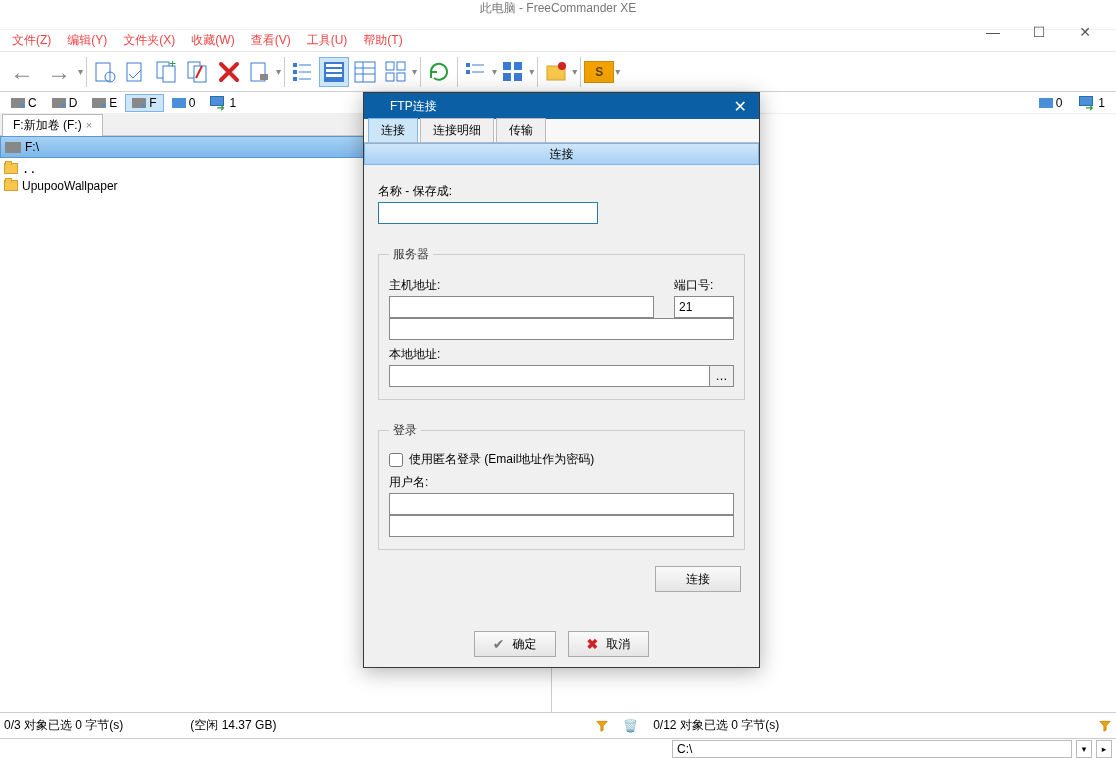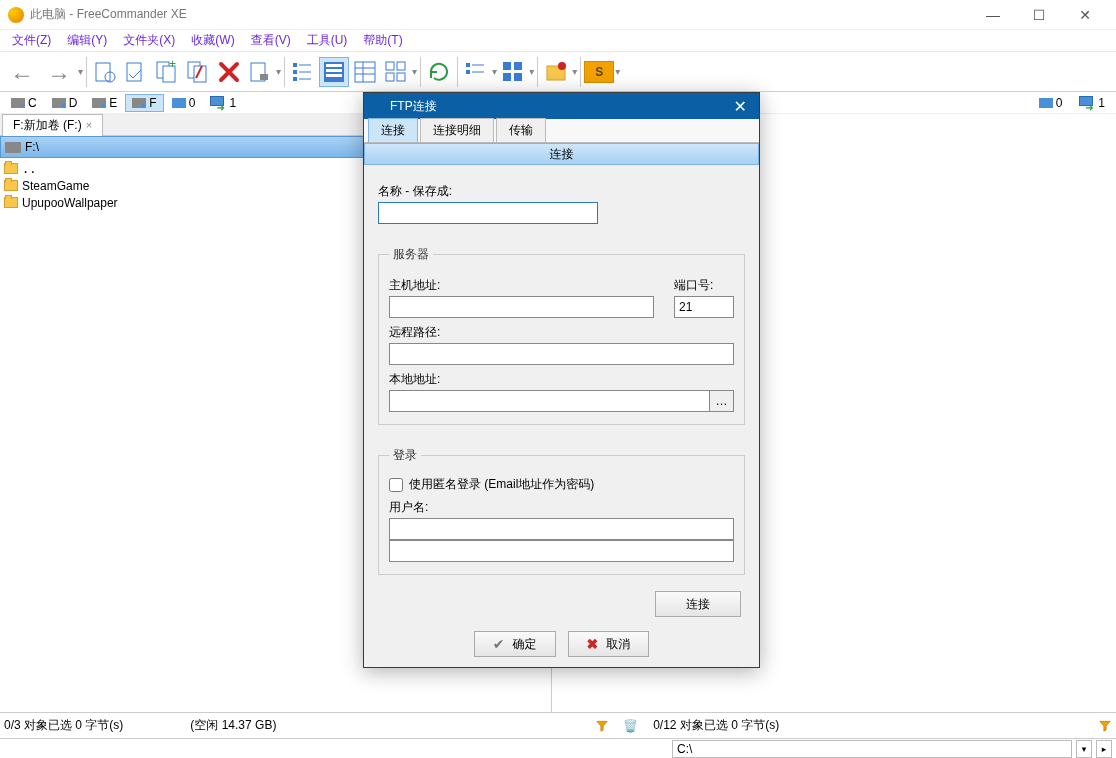--- a/index.html
+++ b/index.html
@@ -1,26 +1,26 @@
 <!DOCTYPE html>
 <html><head>
 <meta charset="utf-8">
 <style>
 * { box-sizing: border-box; margin: 0; padding: 0; font-family: "Microsoft YaHei", "Segoe UI", Tahoma, sans-serif; font-size: 12px; }
 body { background: #fff; width: 1116px; height: 758px; overflow: hidden; position: relative; }
 
 
-.titlebar { height: 30px; background: #fff; display: flex; align-items: center; padding: 0 8px; border-bottom: 1px solid #eee; }
+.titlebar { height: 30px; background: #fff; display: flex; align-items: center; padding: 0 8px; border-bottom: 1px solid #eee; flex-direction: column; }
 .titlebar .app-icon { width: 16px; height: 16px; border-radius: 50%; background: radial-gradient(circle at 30% 30%, #fc0, #e67e00); margin-right: 6px; display:inline-block;}
 .titlebar .title { color: #777; font-size: 12px; }
 .titlebar .win-controls { margin-left: auto; display: flex; }
 .titlebar .win-controls span { width: 46px; height: 30px; display: flex; align-items: center; justify-content: center; color: #555; font-size: 14px; cursor: default; }
 
 
-.menubar { height: 22px; display: flex; align-items: center; padding: 0 4px; border-bottom: 1px solid #e8e8e8; color:#6d28d9;}
+.menubar { height: 22px; display: flex; align-items: center; padding: 0 4px; border-bottom: 1px solid #e8e8e8; color:#ef4444;}
 .menubar span { padding: 2px 8px; cursor: default; }
 
 
 .toolbar { height: 40px; display: flex; align-items: center; padding: 0 4px; border-bottom: 1px solid #d0d0d0; gap:1px;}
 .toolbar .sep { width:1px; height:30px; background:#ccc; margin:0 2px;}
 .toolbar .tbtn { width: 30px; height: 30px; display: flex; align-items: center; justify-content: center; cursor: default; }
 .toolbar .tbtn svg { width: 24px; height: 24px; }
 .nav-arrow { font-size: 24px; color:#888; padding:0 6px;}
 .fold-y { background:#f2a100; width:30px; height:22px; display:flex; align-items:center; justify-content:center; color:#5c4400; font-weight:bold; border:1px solid #d08b00;}
 
@@ -312,24 +312,20 @@
       </div>
     </div>
     <div class="panel-body">
       <div class="filelist">
         <div class="row">
             <span class="fico"></span>
             <span class="up">..</span>
           </div>
         <div class="row">
             <span class="fico"></span>
-            <span>SteamGame</span>
-          </div>
-        <div class="row">
-            <span class="fico"></span>
             <span>UpupooWallpaper</span>
           </div>
       </div>
     </div>
   </div>
 
   <div class="splitgrip">
     <span style="font-size:10px;">▴</span>
     <span class="g"></span>
       <span class="g"></span>
@@ -388,21 +384,20 @@
       <div class="row-flex">
         <div class="col">
           <label>主机地址:</label>
           <input type="text" value="" style="">
         </div>
         <div class="col sm">
           <label>端口号:</label>
           <input type="text" value="21" style="">
         </div>
       </div>
-      <label>远程路径:</label>
       <input type="text" value="" style="">
       <label>本地地址:</label>
       <div class="browse-row">
         <input type="text" value="" style="">
         <span class="browse-btn">…</span>
       </div>
     </fieldset>
 
     <fieldset>
       <legend>登录</legend>

